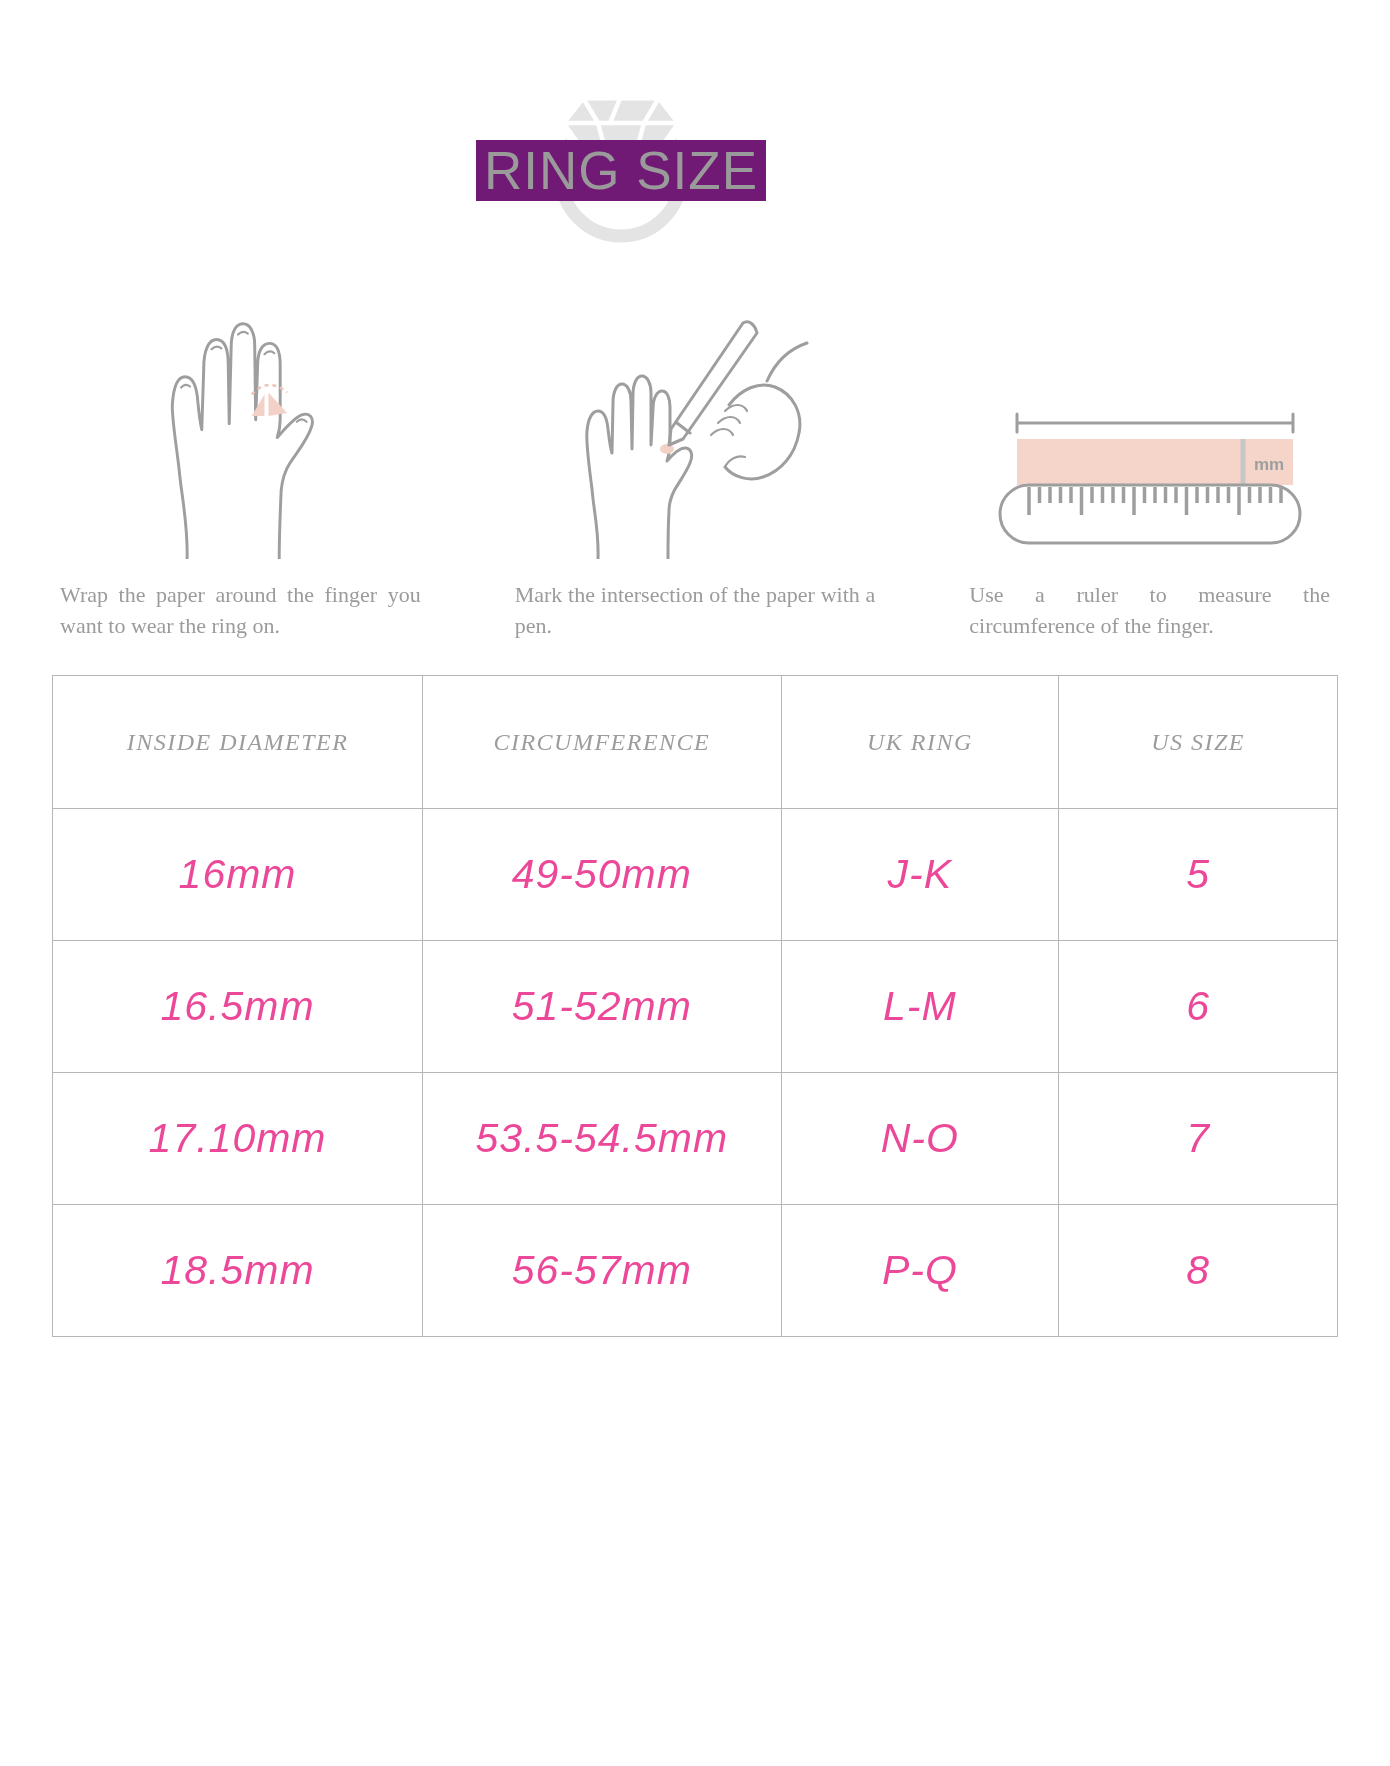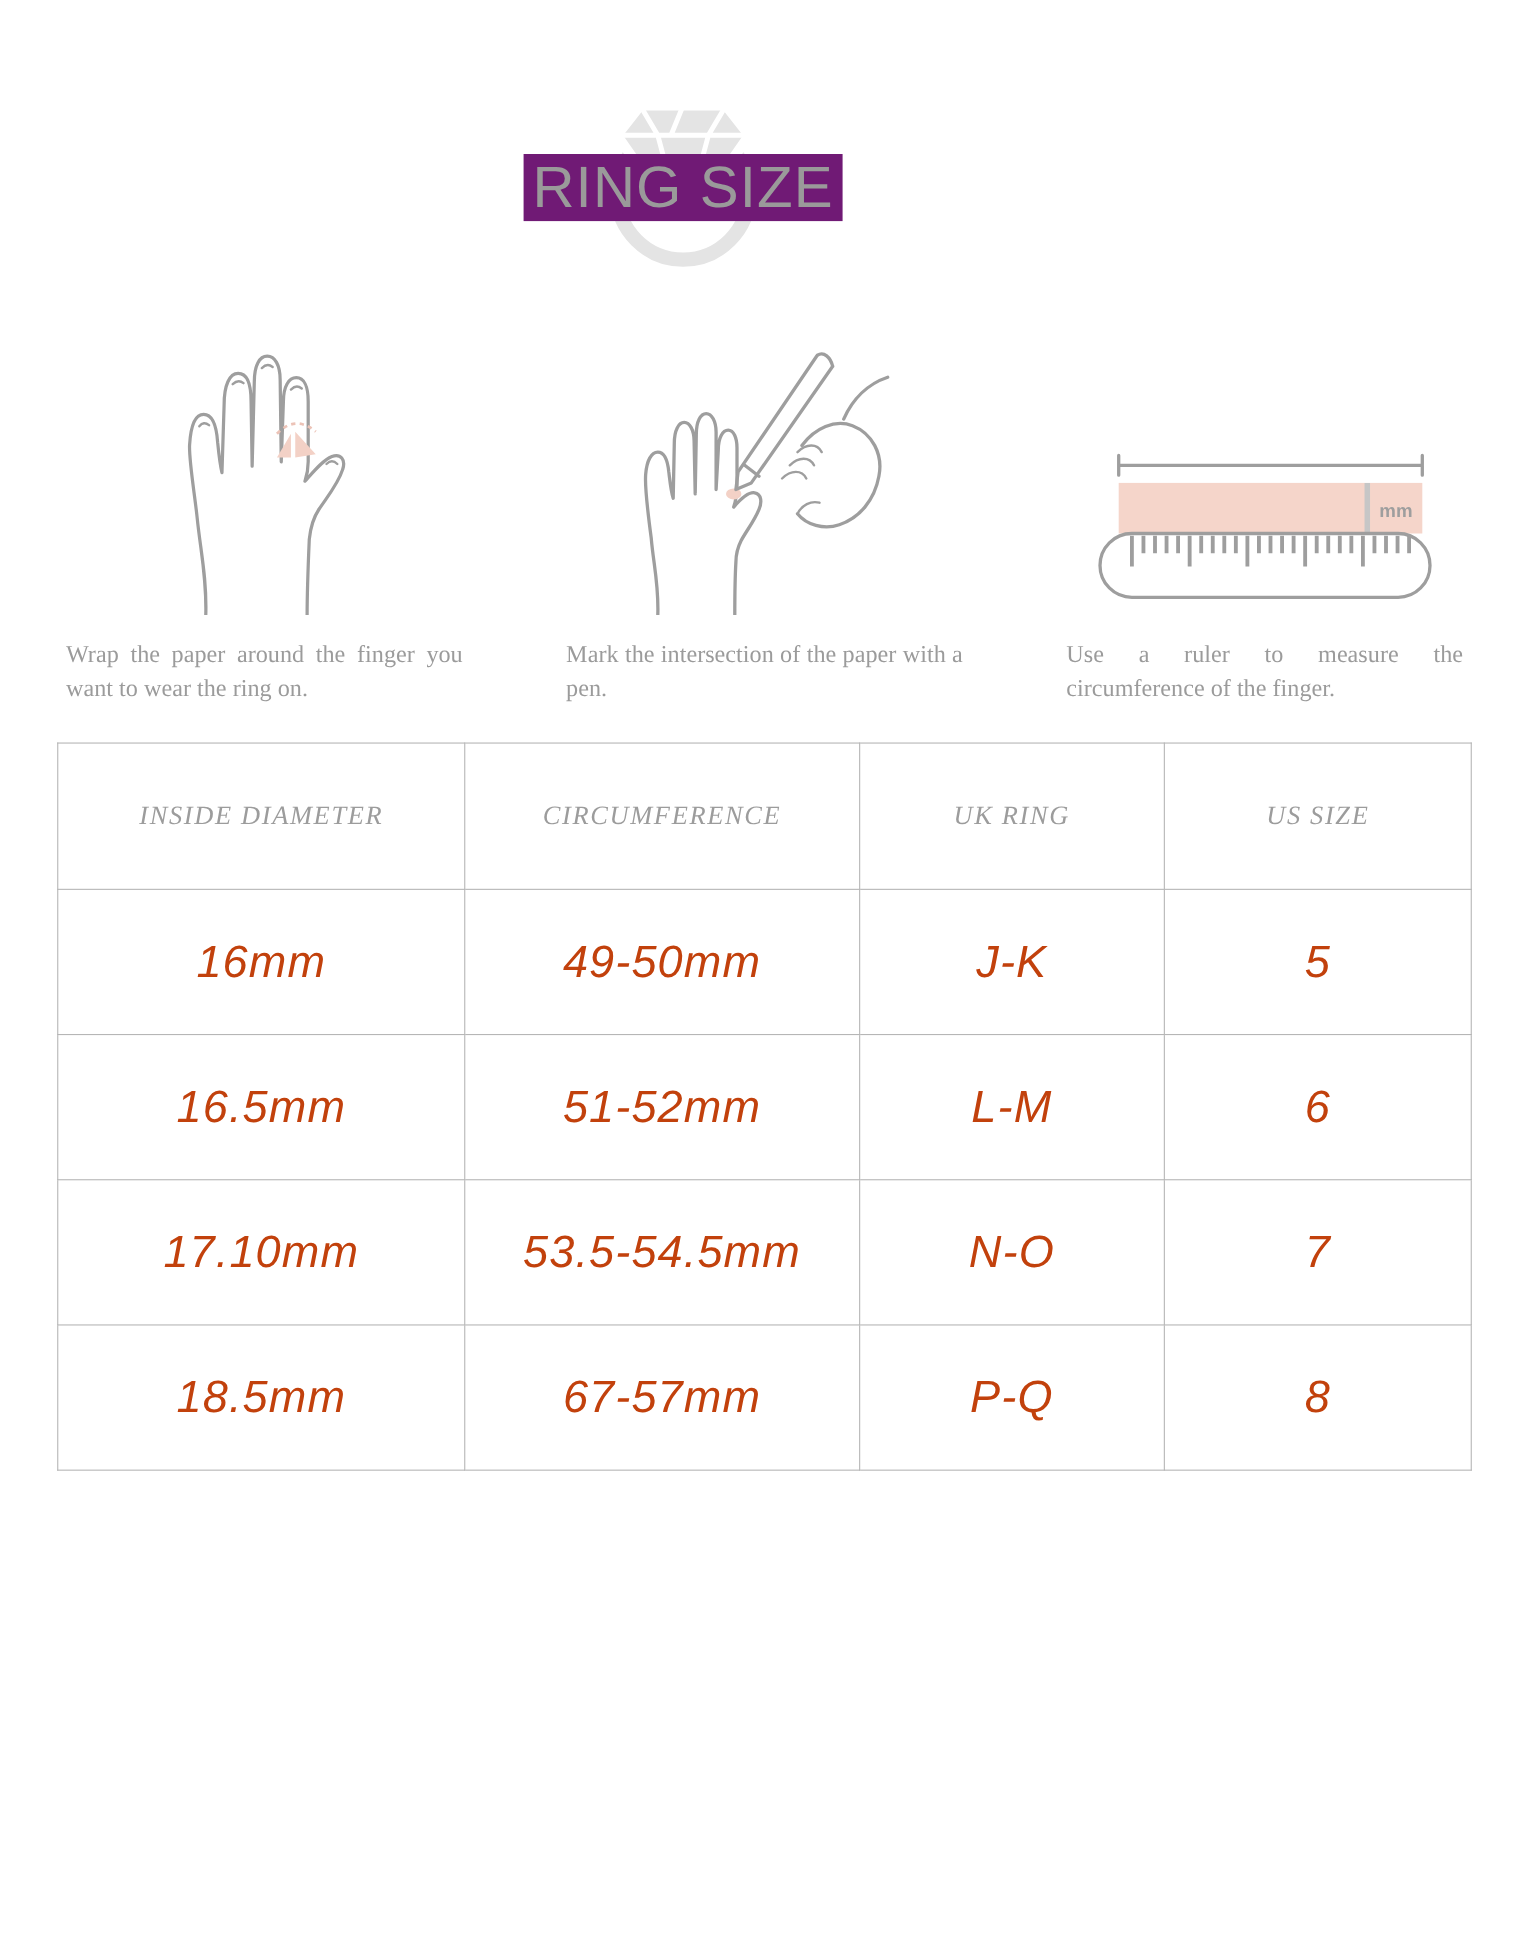--- a/index.html
+++ b/index.html
@@ -82,21 +82,21 @@
     font-size:24px;
     letter-spacing:1.5px;
     color:#9c9c9c;
   }
   .size-table td {
     height:132px;
     font-family:"Liberation Sans", sans-serif;
     font-weight:300;
     font-size:41px;
     letter-spacing:1px;
-    color:#c2410c;
+    color:#ec4899;
   }
 
   
   .footer { margin-top:60px; text-align:center; }
   .logo-row {
     display:flex;
     justify-content:center;
     align-items:center;
   }
   .logo-flourish { margin-right:-16px; margin-top:-30px; }
@@ -248,21 +248,21 @@
         <td>6</td>
       </tr>
       <tr>
         <td>17.10mm</td>
         <td>53.5-54.5mm</td>
         <td>N-O</td>
         <td>7</td>
       </tr>
       <tr>
         <td>18.5mm</td>
-        <td>67-57mm</td>
+        <td>56-57mm</td>
         <td>P-Q</td>
         <td>8</td>
       </tr>
     </tbody>
   </table>
 
 
 </div>
 
 </body></html>

